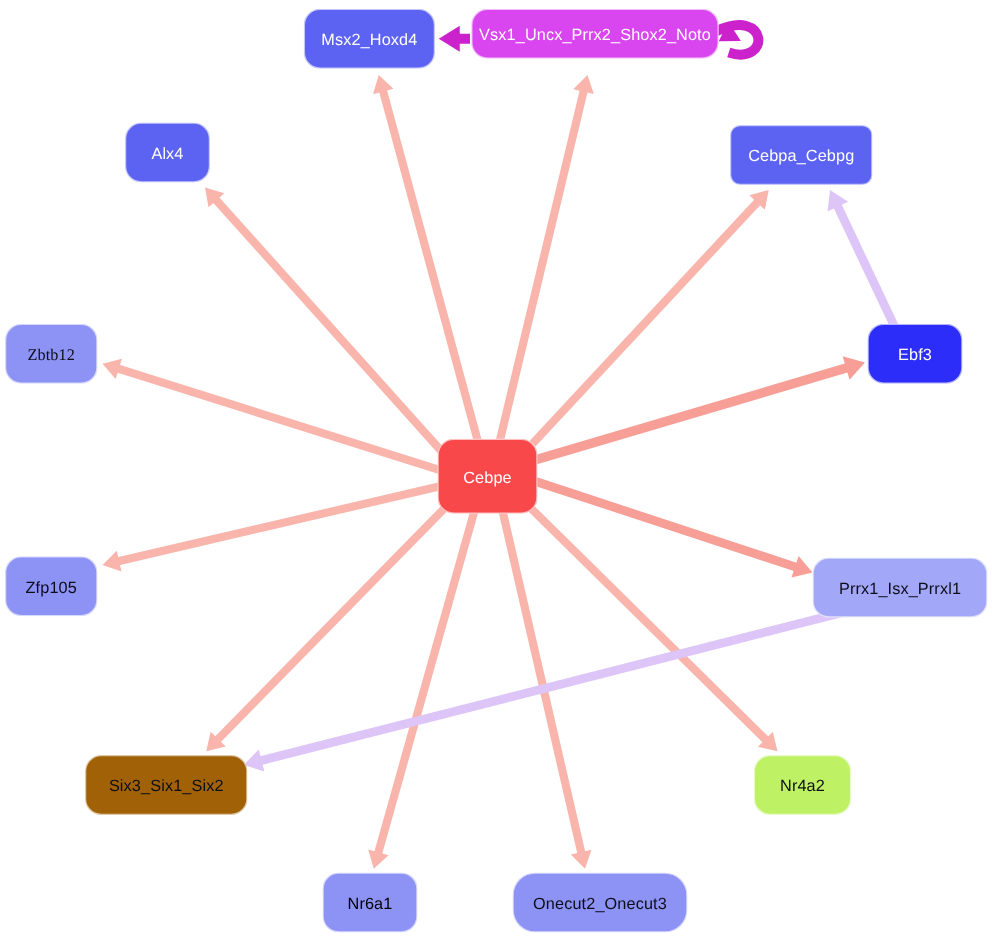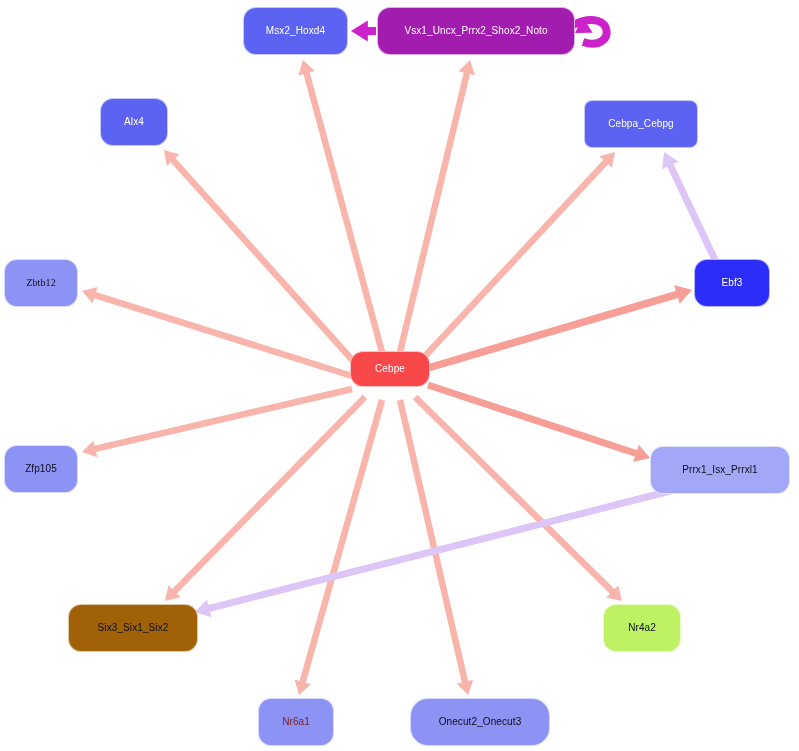--- a/index.html
+++ b/index.html
@@ -25,21 +25,21 @@
     height: 751px;
   }
   .node {
     position: absolute;
     box-sizing: border-box;
     display: flex;
     align-items: center;
     justify-content: center;
     border-radius: 13px;
     border: 1px solid rgba(255,255,255,0.65);
-    font-size: 10px;
+    font-size: 13px;
     letter-spacing: 0.1px;
     white-space: nowrap;
     line-height: 1;
     box-shadow: 1.5px 1.5px 0 rgba(255,255,255,0.0);
   }
   .node-label {
     pointer-events: none;
   }
 </style>
 </head>
@@ -111,51 +111,51 @@
       <g>
         <path d="M 573 25 C 615 5, 617 53, 583 42" fill="none" stroke="#cc22cc" stroke-width="8" stroke-linecap="butt"></path>
         <polygon points="575,33 582.6817296892254,17.110348368146305 592.6481080758349,32.81484778248378" fill="#cc22cc"></polygon>
       </g>
     </svg>
 
   <div id="node-layer">
       <div class="node" style="left: 243px; top: 7px; width: 105px; height: 48px; background: rgb(92, 98, 242); color: rgb(255, 255, 255);">
         <span class="node-label">Msx2_Hoxd4</span>
       </div>
-      <div class="node" style="left: 377px; top: 7px; width: 198px; height: 48px; background: #a21caf; color: rgb(255, 255, 255);">
+      <div class="node" style="left: 377px; top: 7px; width: 198px; height: 40px; background: #d946ef; color: rgb(255, 255, 255);">
         <span class="node-label">Vsx1_Uncx_Prrx2_Shox2_Noto</span>
       </div>
       <div class="node" style="left: 100px; top: 98px; width: 68px; height: 48px; background: rgb(92, 98, 242); color: rgb(255, 255, 255);">
         <span class="node-label">Alx4</span>
       </div>
       <div class="node" style="left: 584px; top: 100px; width: 114px; height: 48px; background: rgb(92, 98, 242); color: rgb(255, 255, 255); border-radius: 8px;">
         <span class="node-label">Cebpa_Cebpg</span>
       </div>
       <div class="node" style="left: 4px; top: 259px; width: 74px; height: 48px; background: rgb(141, 146, 245); color: rgb(13, 13, 26); font-family: Liberation Serif, serif;">
         <span class="node-label">Zbtb12</span>
       </div>
       <div class="node" style="left: 694px; top: 259px; width: 76px; height: 48px; background: rgb(45, 45, 250); color: rgb(255, 255, 255); justify-content: center;">
         <span class="node-label">Ebf3</span>
       </div>
-      <div class="node" style="left: 350px; top: 351px; width: 80px; height: 36px; background: rgb(249, 72, 74); color: rgb(255, 255, 255);">
+      <div class="node" style="left: 350px; top: 351px; width: 80px; height: 60px; background: rgb(249, 72, 74); color: rgb(255, 255, 255);">
         <span class="node-label">Cebpe</span>
       </div>
       <div class="node" style="left: 4px; top: 445px; width: 74px; height: 48px; background: rgb(141, 146, 245); color: rgb(13, 13, 26);">
         <span class="node-label">Zfp105</span>
       </div>
       <div class="node" style="left: 650px; top: 446px; width: 140px; height: 48px; background: rgb(162, 167, 247); color: rgb(13, 13, 26);">
         <span class="node-label">Prrx1_Isx_Prrxl1</span>
       </div>
       <div class="node" style="left: 68px; top: 604px; width: 130px; height: 48px; background: #a16207; color: rgb(13, 13, 26);">
         <span class="node-label">Six3_Six1_Six2</span>
       </div>
       <div class="node" style="left: 603px; top: 604px; width: 78px; height: 48px; background: #bef264; color: rgb(13, 13, 26);">
         <span class="node-label">Nr4a2</span>
       </div>
-      <div class="node" style="left: 258px; top: 698px; width: 76px; height: 48px; background: rgb(141, 146, 245); color: #7f1d1d;">
+      <div class="node" style="left: 258px; top: 698px; width: 76px; height: 48px; background: rgb(141, 146, 245); color: #000000;">
         <span class="node-label">Nr6a1</span>
       </div>
       <div class="node" style="left: 410px; top: 698px; width: 140px; height: 48px; background: rgb(141, 146, 245); color: rgb(13, 13, 26); border-radius: 18px;">
         <span class="node-label">Onecut2_Onecut3</span>
       </div>
     </div>
 
 </div>
 
 </body></html>

